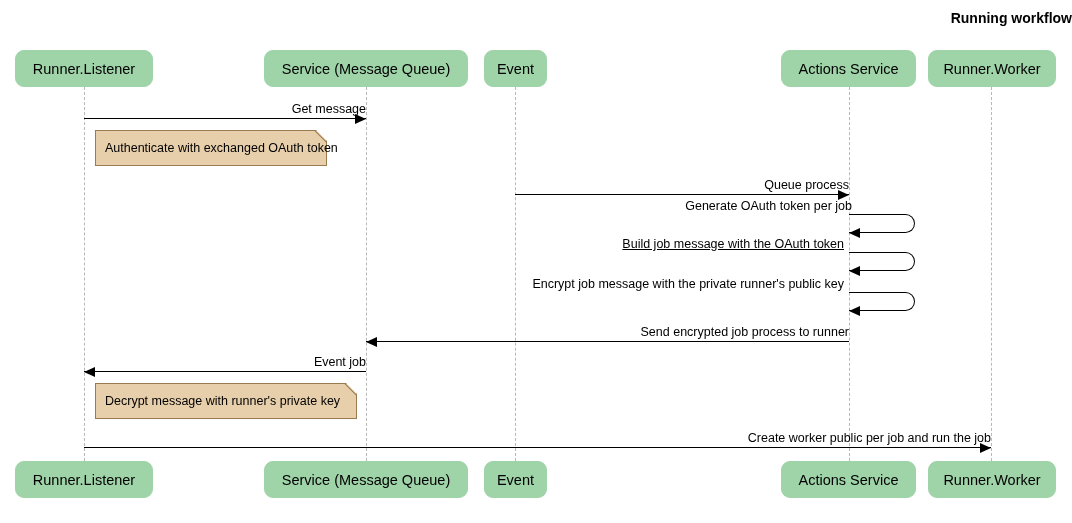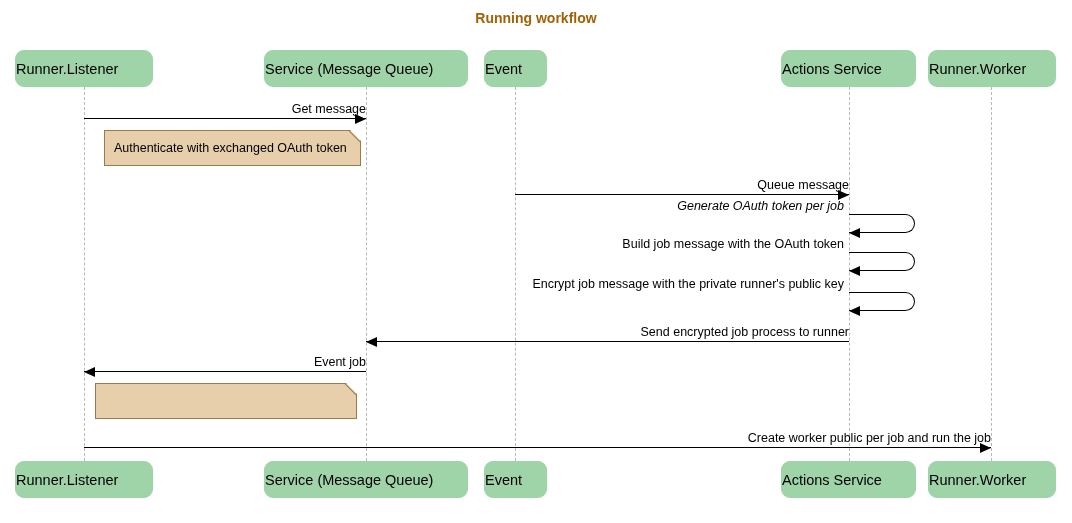--- a/index.html
+++ b/index.html
@@ -17,36 +17,36 @@
     width: 1072px;
     height: 523px;
     background: #ffffff;
     overflow: hidden;
   }
   .title {
     position: absolute;
     top: 10px;
     left: 0;
     width: 1072px;
-    text-align: center;
+    text-align: right;
     font-size: 14px;
     font-weight: bold;
-    color: #a16207;
+    color: #000000;
     letter-spacing: 0px;
   }
   
   .participant {
     position: absolute;
     box-sizing: border-box;
     background: #9fd3a8;
     border: 1px solid #9fd3a8;
     border-radius: 9px;
     display: flex;
     align-items: center;
-    justify-content: flex-start;
+    justify-content: center;
     font-size: 14.5px;
     color: #000000;
     white-space: nowrap;
   }
   
   .lifeline {
     position: absolute;
     width: 0;
     border-left: 1px dashed #b8b8b8;
   }
@@ -166,47 +166,48 @@
       <div class="participant" style="left: 928px; width: 128px; top: 50px; height: 37px;">
         <span>Runner.Worker</span>
       </div>
     </div>
   <div id="layer-messages">
       <div class="msg" style="left: 84px; top: 118px; width: 282px;"></div>
       <div class="arrowhead right" style="left: 355px; top: 114px;"></div>
       <div class="msg-label" style="left: 84px; width: 282px; top: 102px;">Get message</div>
       <div class="msg" style="left: 515px; top: 194px; width: 334px;"></div>
       <div class="arrowhead right" style="left: 838px; top: 190px;"></div>
-      <div class="msg-label" style="left: 515px; width: 334px; top: 178px;">Queue message</div>
+      <div class="msg-label" style="left: 515px; width: 334px; top: 178px;">Queue process</div>
       <div class="selfloop" style="left: 849px; top: 214px; width: 66px; height: 19px;"></div>
       <div class="arrowhead left" style="left: 849px; top: 228px;"></div>
-      <div class="selfloop-label" style="right: 228px; top: 199px; font-style: italic;">Generate OAuth token per job</div>
+      <div class="selfloop-label" style="right: 220px; top: 199px;">Generate OAuth token per job</div>
       <div class="selfloop" style="left: 849px; top: 252px; width: 66px; height: 19px;"></div>
       <div class="arrowhead left" style="left: 849px; top: 266px;"></div>
-      <div class="selfloop-label" style="right: 228px; top: 237px;">Build job message with the OAuth token</div>
+      <div class="selfloop-label" style="right: 228px; top: 237px; text-decoration: underline;">Build job message with the OAuth token</div>
       <div class="selfloop" style="left: 849px; top: 292px; width: 66px; height: 19px;"></div>
       <div class="arrowhead left" style="left: 849px; top: 306px;"></div>
       <div class="selfloop-label" style="right: 228px; top: 277px;">Encrypt job message with the private runner's public key</div>
       <div class="msg" style="left: 366px; top: 341px; width: 483px;"></div>
       <div class="arrowhead left" style="left: 366px; top: 337px;"></div>
       <div class="msg-label" style="left: 366px; width: 483px; top: 325px;">Send encrypted job process to runner</div>
       <div class="msg" style="left: 84px; top: 371px; width: 282px;"></div>
       <div class="arrowhead left" style="left: 84px; top: 367px;"></div>
       <div class="msg-label" style="left: 84px; width: 282px; top: 355px;">Event job</div>
       <div class="msg" style="left: 84px; top: 447px; width: 907px;"></div>
       <div class="arrowhead right" style="left: 980px; top: 443px;"></div>
       <div class="msg-label" style="left: 84px; width: 907px; top: 431px;">Create worker public per job and run the job</div>
     </div>
   <div id="layer-notes">
-      <div class="note" style="left: 95px; top: 130px; width: 257px; height: 36px; margin-left: 9px;">
+      <div class="note" style="left: 95px; top: 130px; width: 232px; height: 36px;">
         <span>Authenticate with exchanged OAuth token</span>
         <span class="note-fold"></span>
         <span class="note-fold-edge"></span>
       </div>
       <div class="note" style="left: 95px; top: 383px; width: 262px; height: 36px;">
+        <span>Decrypt message with runner's private key</span>
         <span class="note-fold"></span>
         <span class="note-fold-edge"></span>
       </div>
     </div>
   <div id="layer-participants-bottom">
       <div class="participant" style="left: 15px; width: 138px; top: 461px; height: 37px;">
         <span>Runner.Listener</span>
       </div>
       <div class="participant" style="left: 264px; width: 204px; top: 461px; height: 37px;">
         <span>Service (Message Queue)</span>

